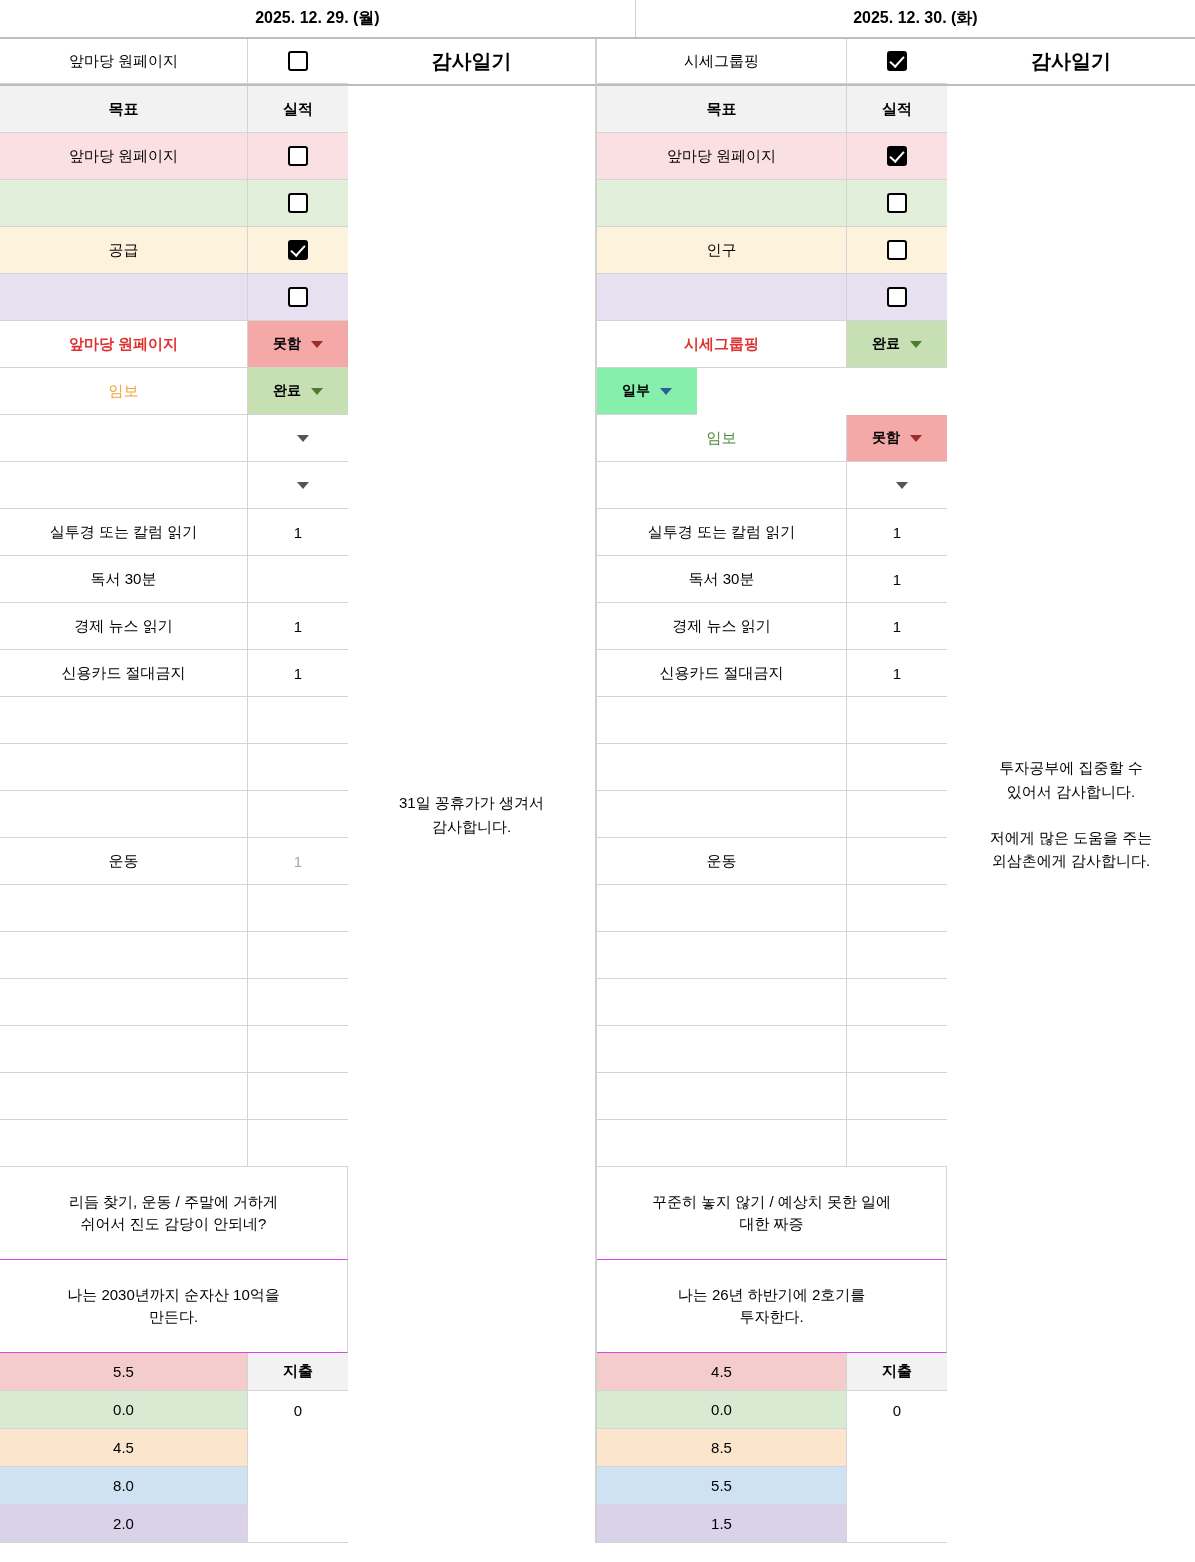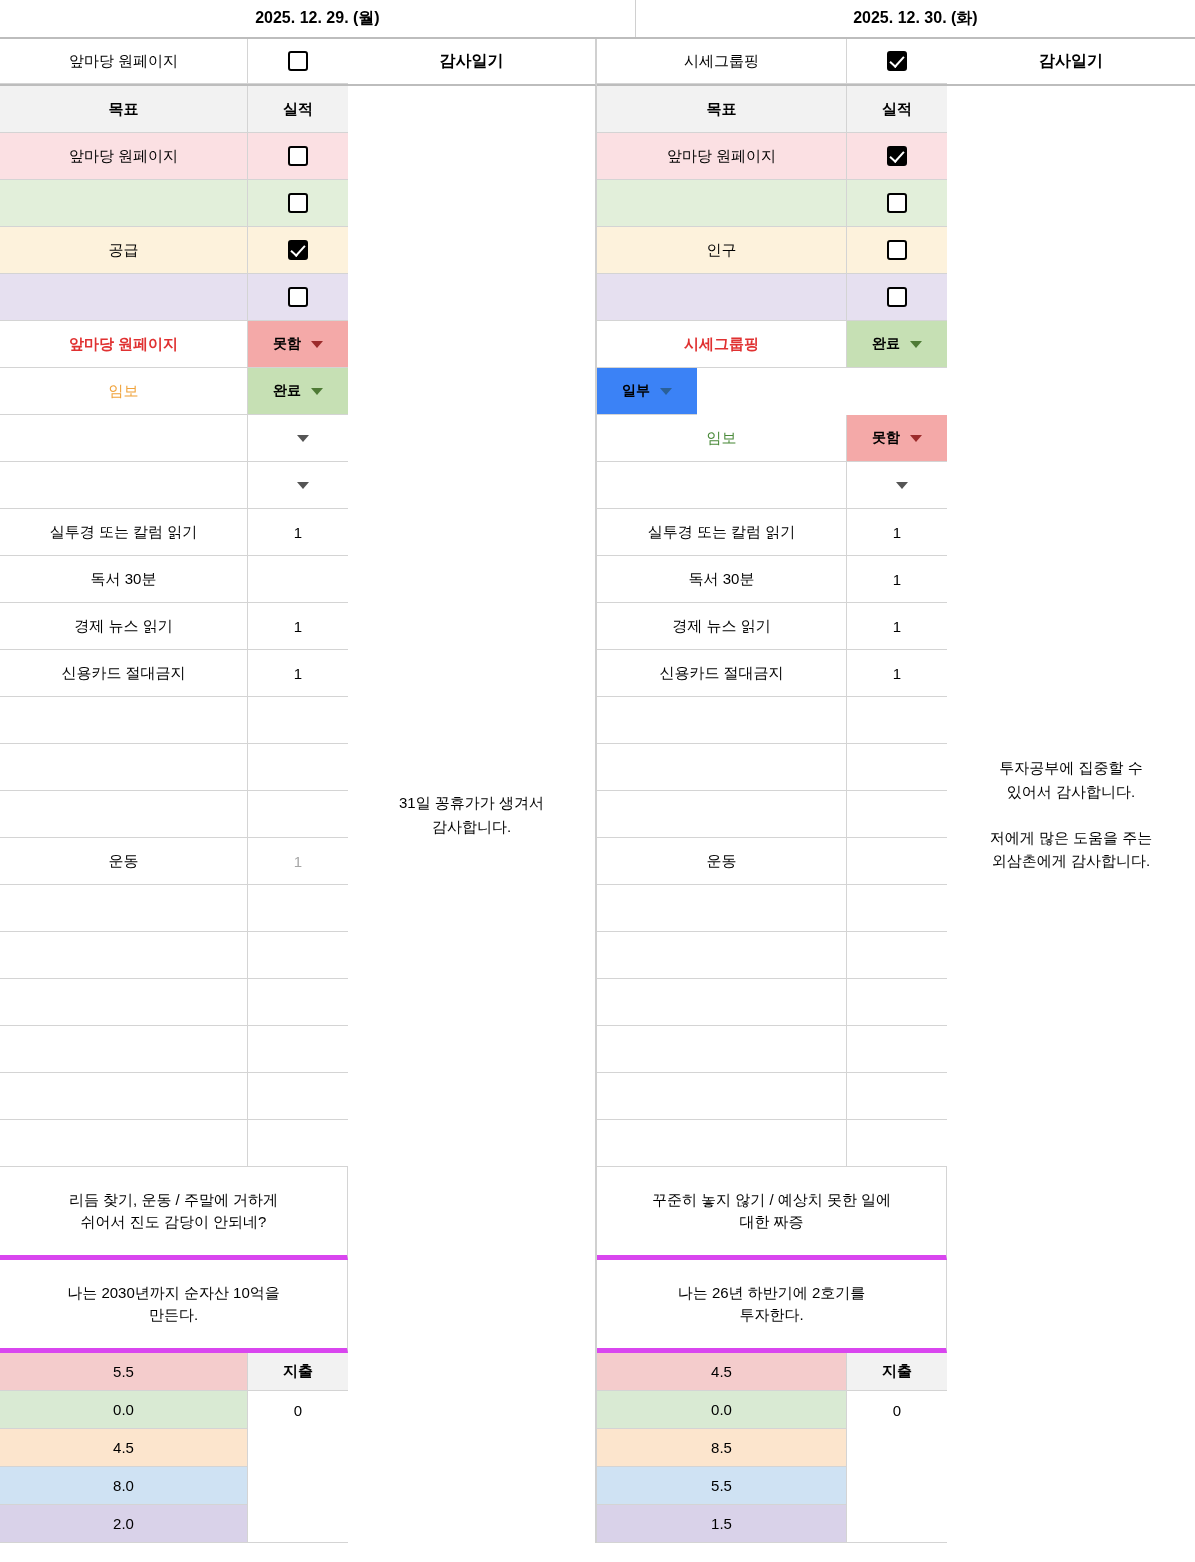--- a/index.html
+++ b/index.html
@@ -87,21 +87,21 @@
     background: #f2f2f2;
     font-weight: bold;
   }
 
   .diary-title {
     height: 47px;
     border-bottom: 2px solid #bdbdbd;
     border-right: 1px solid #d0d0d0;
     display: flex; align-items: center; justify-content: center;
     font-weight: bold;
-    font-size: 16px;
+    font-size: 20px;
   }
   .col-day.second .diary-title { border-right: none; }
   .diary-body {
     flex: 1;
     border-right: 1px solid #d0d0d0;
     display: flex;
     align-items: center;
     justify-content: center;
     text-align: center;
     padding: 10px 14px;
@@ -143,21 +143,21 @@
     height: 100%;
   }
   .caret {
     width: 0; height: 0;
     border-left: 6px solid transparent;
     border-right: 6px solid transparent;
     border-top: 7px solid #555;
   }
   .dd.done   { background: #c6e0b4; }
   .dd.done .caret   { border-top-color: #4e7a35; }
-  .dd.part   { background: #3b82f6; }
+  .dd.part   { background: #86efac; }
   .dd.part .caret   { border-top-color: #2a6099; }
   .dd.fail   { background: #f4a9a8; }
   .dd.fail .caret   { border-top-color: #9c2b2b; }
   .dd.empty  { background: #ffffff; }
 
   
   .bg-pink   { background: #fbe0e3; }
   .bg-green  { background: #e2efda; }
   .bg-yellow { background: #fdf2dc; }
   .bg-purple { background: #e6e0f0; }
@@ -167,21 +167,21 @@
   .bg-blue-s { background: #cfe2f3; }
   .bg-purple-s{ background: #d9d2e9; }
 
   .t-red   { color: #e03131; font-weight: bold; }
   .t-orange{ color: #f0a33c; }
   .t-green { color: #4b8b3b; }
   .t-grey  { color: #a6a6a6; }
 
   .tall-note {
     height: 93px;
-    border-bottom: 5px solid #d946ef;
+    border-bottom: 1px solid #d946ef;
     border-right: 1px solid #d4d4d4;
     display: flex;
     align-items: center;
     justify-content: center;
     text-align: center;
     padding: 6px 12px;
     line-height: 1.5;
     white-space: pre-line;
     width: 348px;
   }

